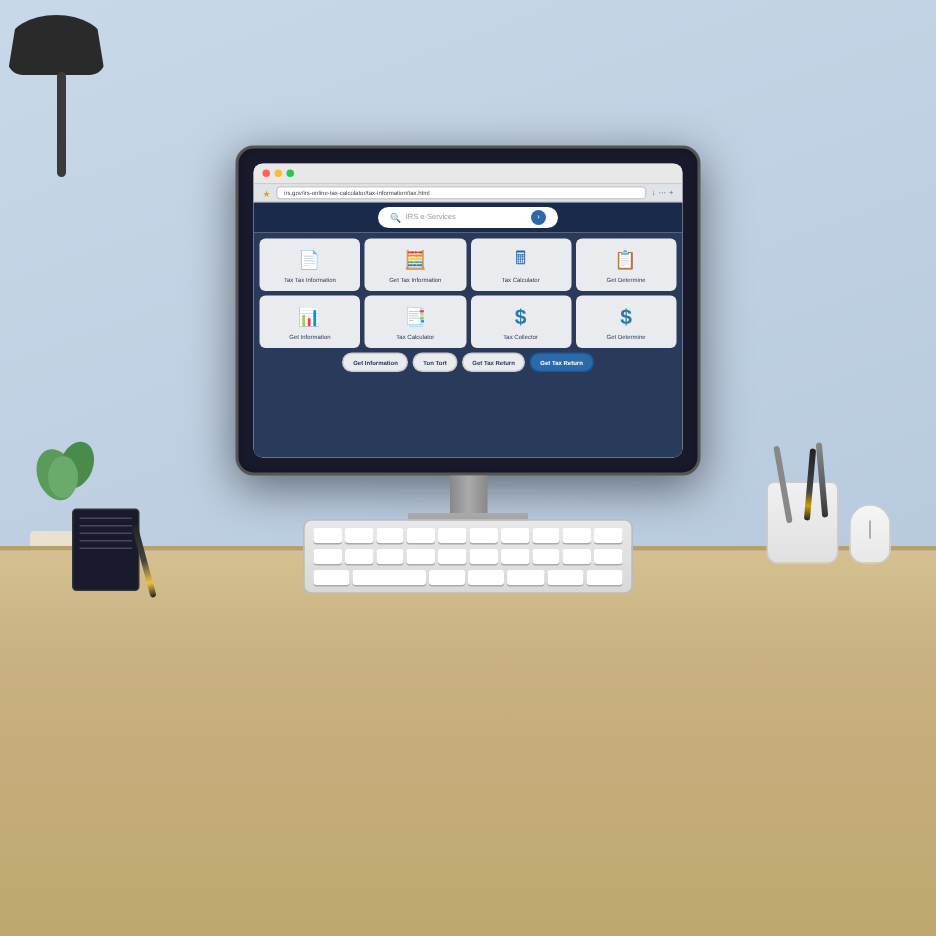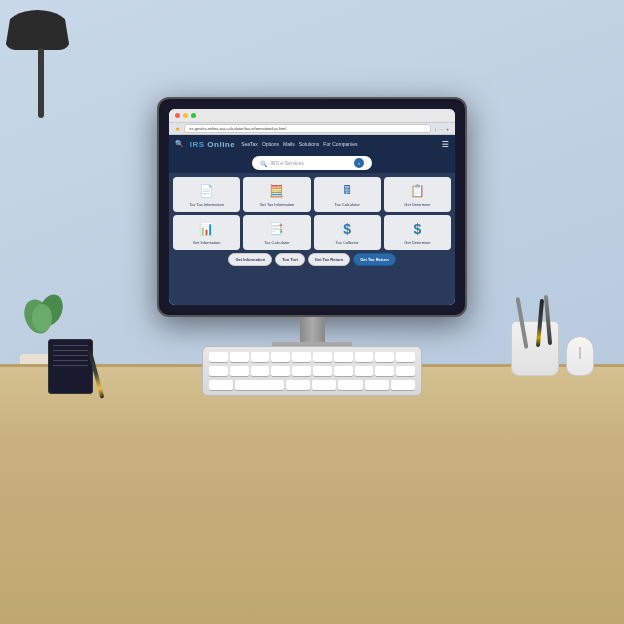--- a/index.html
+++ b/index.html
@@ -458,35 +458,20 @@
         <div class="browser-urlbar">
           <span class="url-star">★</span>
           <div class="url-box">irs.gov/irs-online-tax-calculator/tax-information/tax.html</div>
           <div class="url-icons">
             <span>↓</span>
             <span>⋯</span>
             <span>+</span>
           </div>
         </div>
 
-        <div class="irs-nav">
-          <span class="irs-search-icon">🔍</span>
-          <span class="irs-logo">
-            <span>IRS</span>
-            <span style="color:#8ab8e0;">Online</span>
-          </span>
-          <div class="irs-nav-links">
-            <span class="irs-nav-link">SeaTax</span>
-            <span class="irs-nav-link">Options</span>
-            <span class="irs-nav-link">Mails</span>
-            <span class="irs-nav-link">Solutions</span>
-            <span class="irs-nav-link">For Companies</span>
-          </div>
-          <span class="irs-hamburger">☰</span>
-        </div>
 
         <div class="irs-searchbar">
           <div class="irs-searchbar-inner">
             <span class="search-icon-blue">🔍</span>
             <span class="search-input-text">IRS e-Services</span>
             <div class="search-btn">›</div>
           </div>
         </div>
 
         <div class="irs-main">

